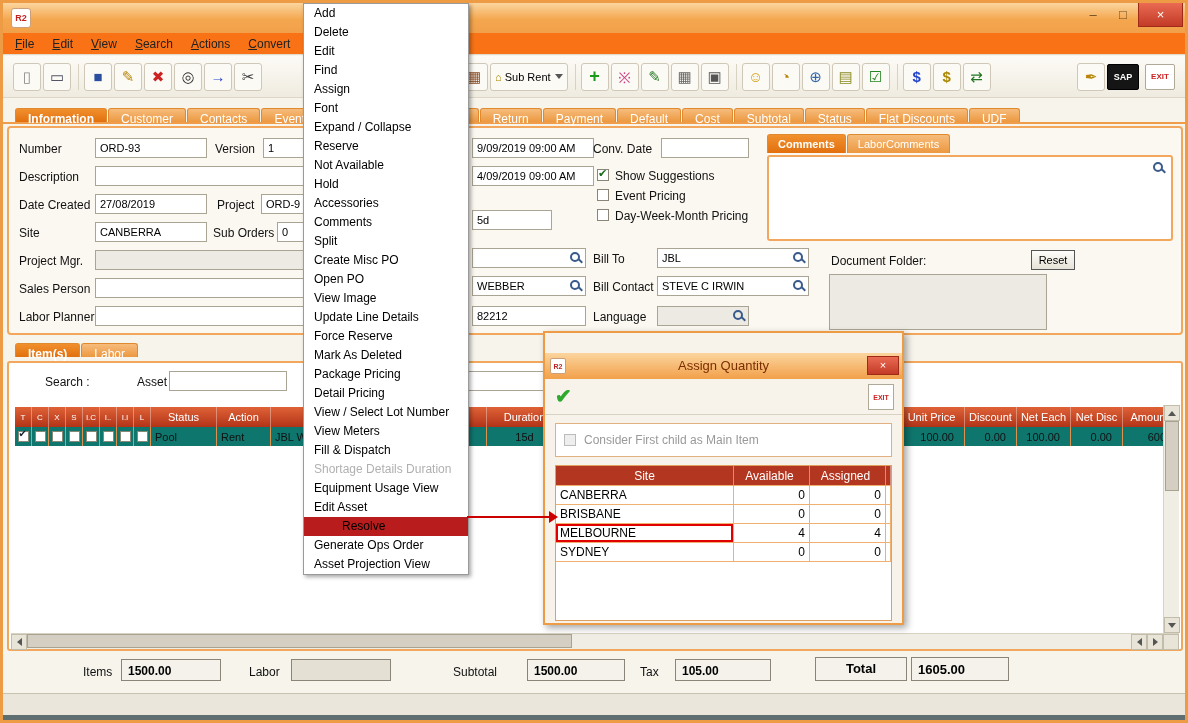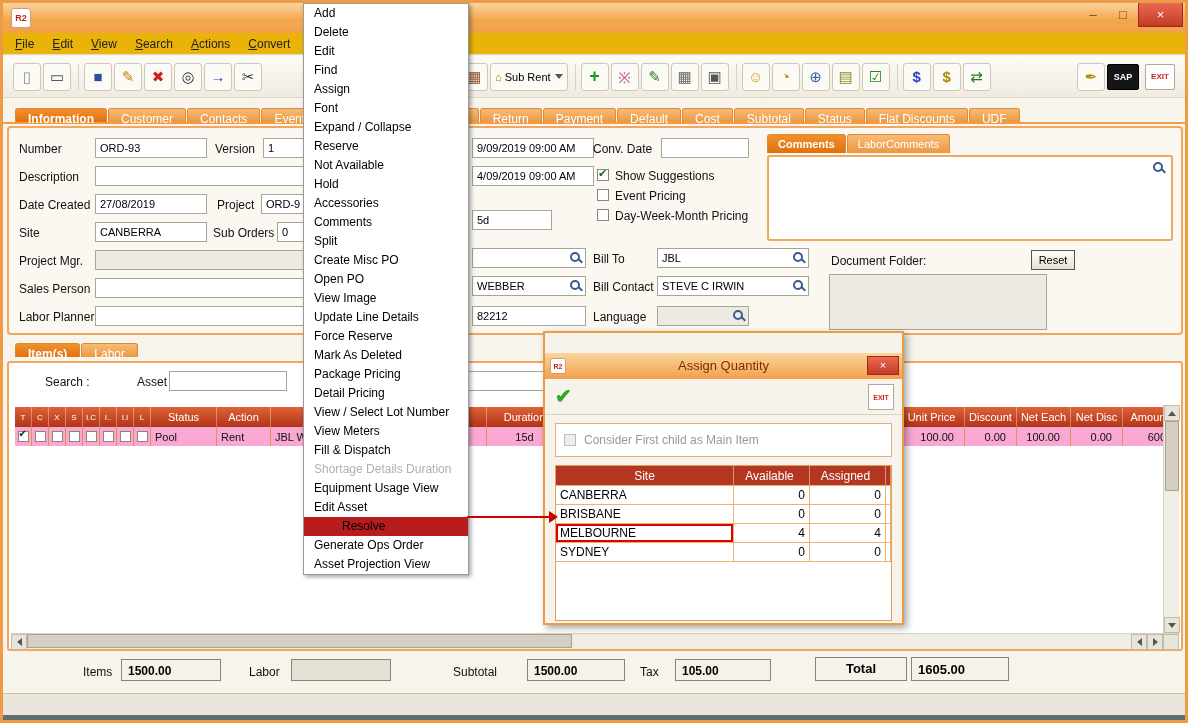--- a/index.html
+++ b/index.html
@@ -10,21 +10,21 @@
   .titlebar { position:absolute; top:0; left:0; right:0; height:30px;
     background:linear-gradient(180deg,#fbd59e,#f4a74f 55%,#f2a04a); }
   .title-text { position:absolute; left:0; right:0; top:6px; text-align:center; font-size:14px; color:#7b2e00; }
   .app-icon { position:absolute; left:8px; top:5px; width:20px; height:20px; background:#fff; border:1px solid #caa07a;
     border-radius:3px; color:#c22222; font-weight:bold; font-size:9px; display:flex; align-items:center; justify-content:center; }
   .winbtns { position:absolute; right:2px; top:0; display:flex; height:24px; }
   .wbtn { width:30px; text-align:center; font-size:13px; color:#6a4a20; line-height:24px; }
   .wbtn.close { width:45px; background:linear-gradient(180deg,#ea6a52,#c23b27); color:#fff; border:1px solid #a02a18; border-top:none; }
 
   
-  .menubar { position:absolute; top:30px; left:0; right:0; height:22px; background:#eab308; border-bottom:1px solid #e2dccc;
+  .menubar { position:absolute; top:30px; left:0; right:0; height:22px; background:#f97316; border-bottom:1px solid #e2dccc;
     display:flex; align-items:center; gap:18px; padding-left:12px; }
   .mitem { font-size:12px; color:#222; display:inline-block; }
   .mitem::first-letter { text-decoration:underline; }
 
   
   .toolbar { position:absolute; top:53px; left:0; right:0; height:42px; background:linear-gradient(180deg,#fdfbf6,#efebe0);
     border-bottom:1px solid #ddd6c6; display:flex; align-items:center; padding:0 10px; }
   .tbtn { width:28px; height:28px; border:1px solid #cfc8b8; border-radius:3px; background:#fcfaf5; display:flex;
     align-items:center; justify-content:center; font-size:15px; margin-right:2px; flex:none; }
   .tsep { width:1px; height:26px; background:#d8d2c2; margin:0 5px; flex:none; }
@@ -71,21 +71,21 @@
     background:linear-gradient(#fefdfa,#e6e2d6); font-size:11px; text-align:center; line-height:18px; }
   .docbox { position:absolute; left:820px; top:146px; width:218px; height:56px; border:1px solid #a9a493; background:#eceae2; }
 
   
   .items-tabs { position:absolute; top:336px; left:12px; height:22px; display:flex;align-items:center; }
   .items-panel { position:absolute; top:358px; left:4px; width:1176px; height:290px; border:2px solid #f2a75c; border-radius:3px; background:#fff; }
   .itable-head { position:absolute; top:44px; left:6px; display:flex; height:20px; }
   .hcell { background:linear-gradient(180deg,#df6236,#b23418); color:#fff; font-size:11px; display:flex; align-items:center;
     justify-content:center; border-right:1px solid rgba(255,255,255,.35); flex:none; white-space:nowrap; overflow:hidden; }
   .hc-flag { width:17px; font-size:8px; }
-  .itable-row { position:absolute; top:64px; left:6px; display:flex; height:19px; background:#f9a8d4; }
+  .itable-row { position:absolute; top:64px; left:6px; display:flex; height:19px; background:#0f766e; }
   .rcell { font-size:11px; display:flex; align-items:center; border-right:1px solid #e0914e; color:#111; flex:none;
     white-space:nowrap; overflow:hidden; }
   .flagbox { width:11px; height:11px; border:1px solid #887; background:#fff; margin:auto; position:relative; }
   .flagbox.checked::after { content:"✔"; position:absolute; top:-4px; left:0; font-size:10px; color:#123; }
   .w-st{width:66px} .w-ac{width:54px} .w-wd{width:216px} .w-du{width:76px} .w-fi{width:336px}
   .w-up{width:66px} .w-di{width:52px} .w-ne{width:54px} .w-nd{width:52px} .w-am{width:54px}
   .num { justify-content:flex-end; padding-right:10px; }
   .hscroll { position:absolute; left:2px; right:2px; top:270px; height:16px; background:#f0ede4; border-top:1px solid #d8d2c2; display:flex; }
   .sbtn { width:16px; height:16px; background:#e8e4d8; border:1px solid #c2bcaa; display:flex; align-items:center; justify-content:center; flex:none; }
   .tri-l { width:0;height:0;border-top:4px solid transparent;border-bottom:4px solid transparent;border-right:5px solid #555; }

